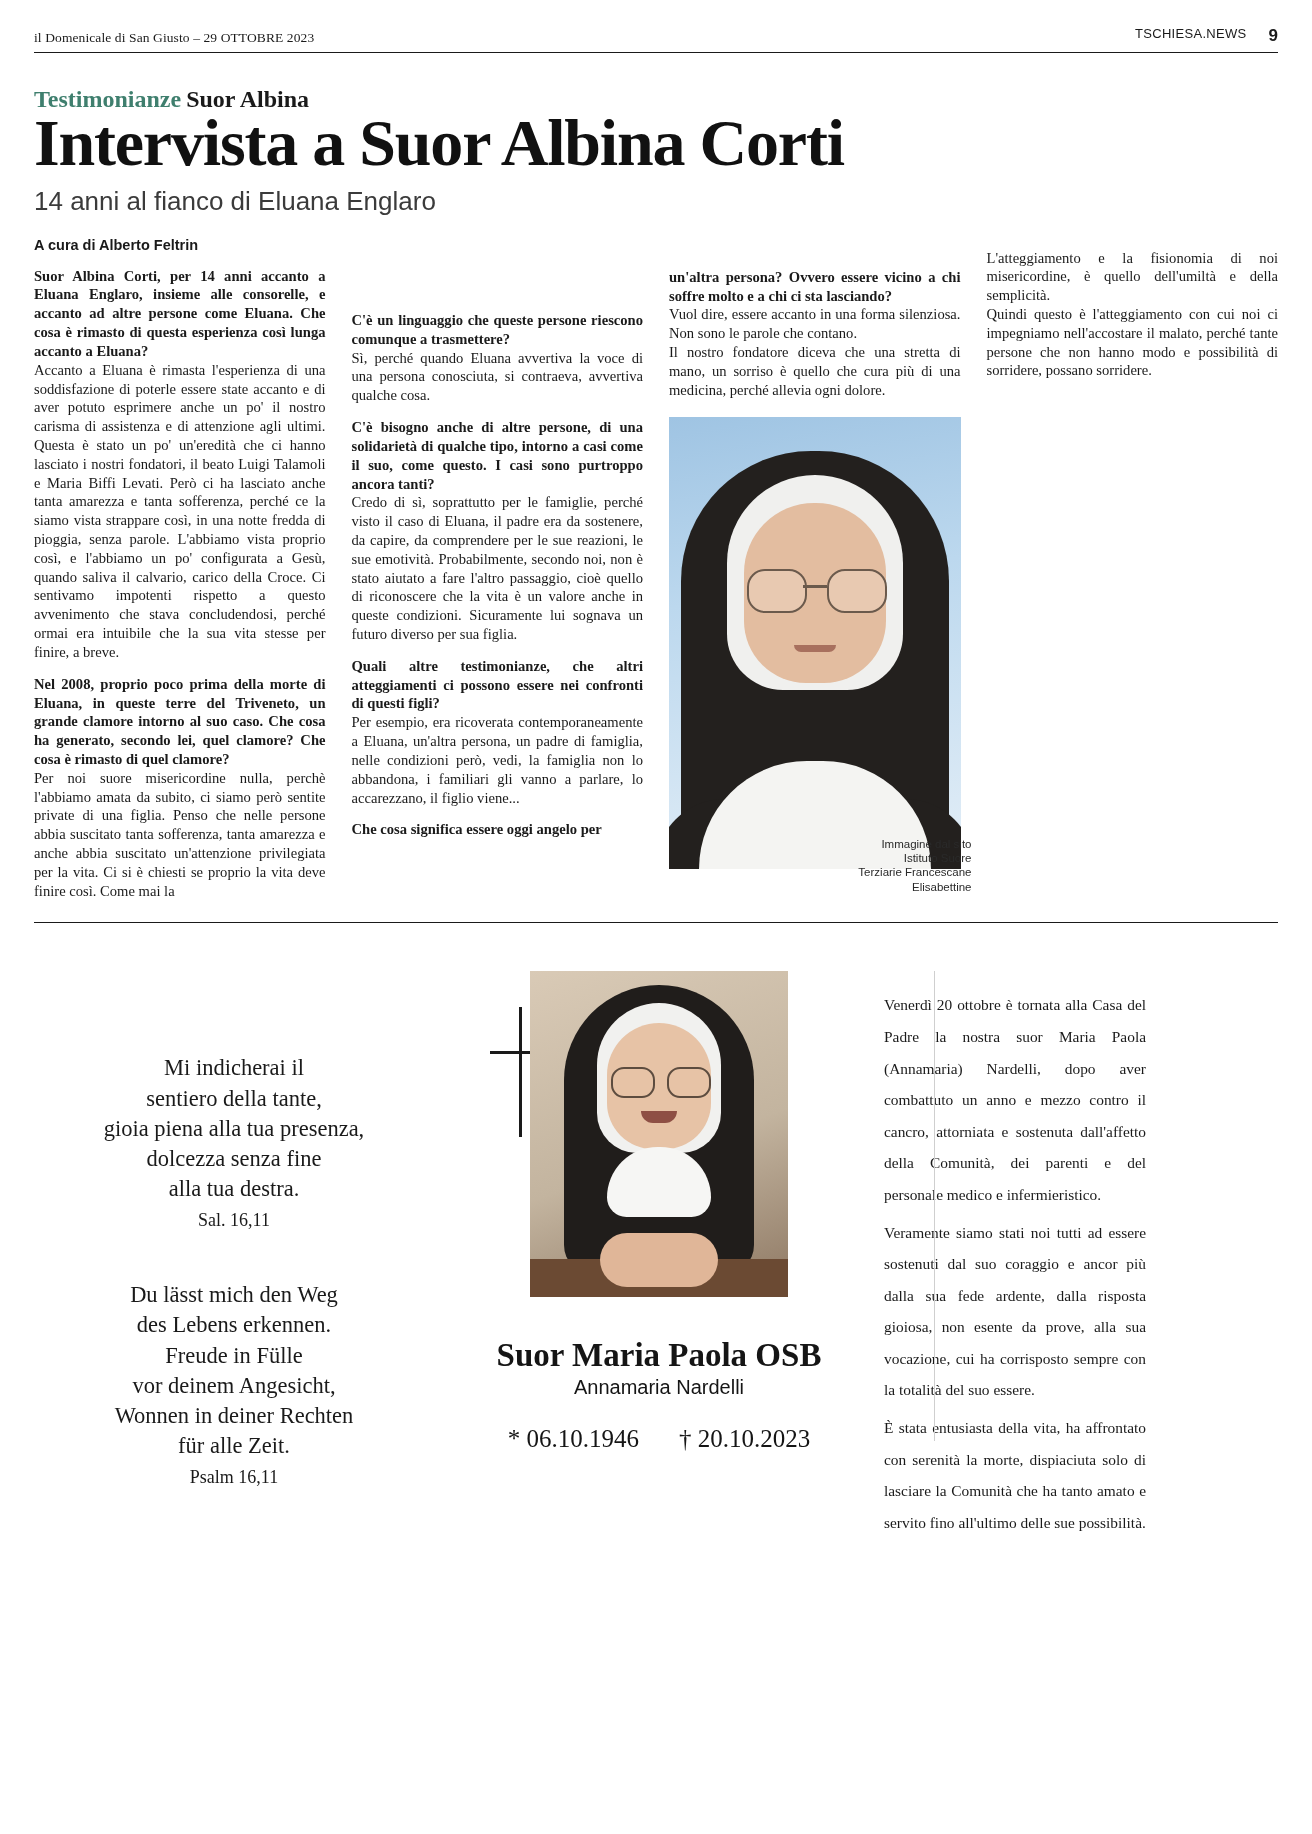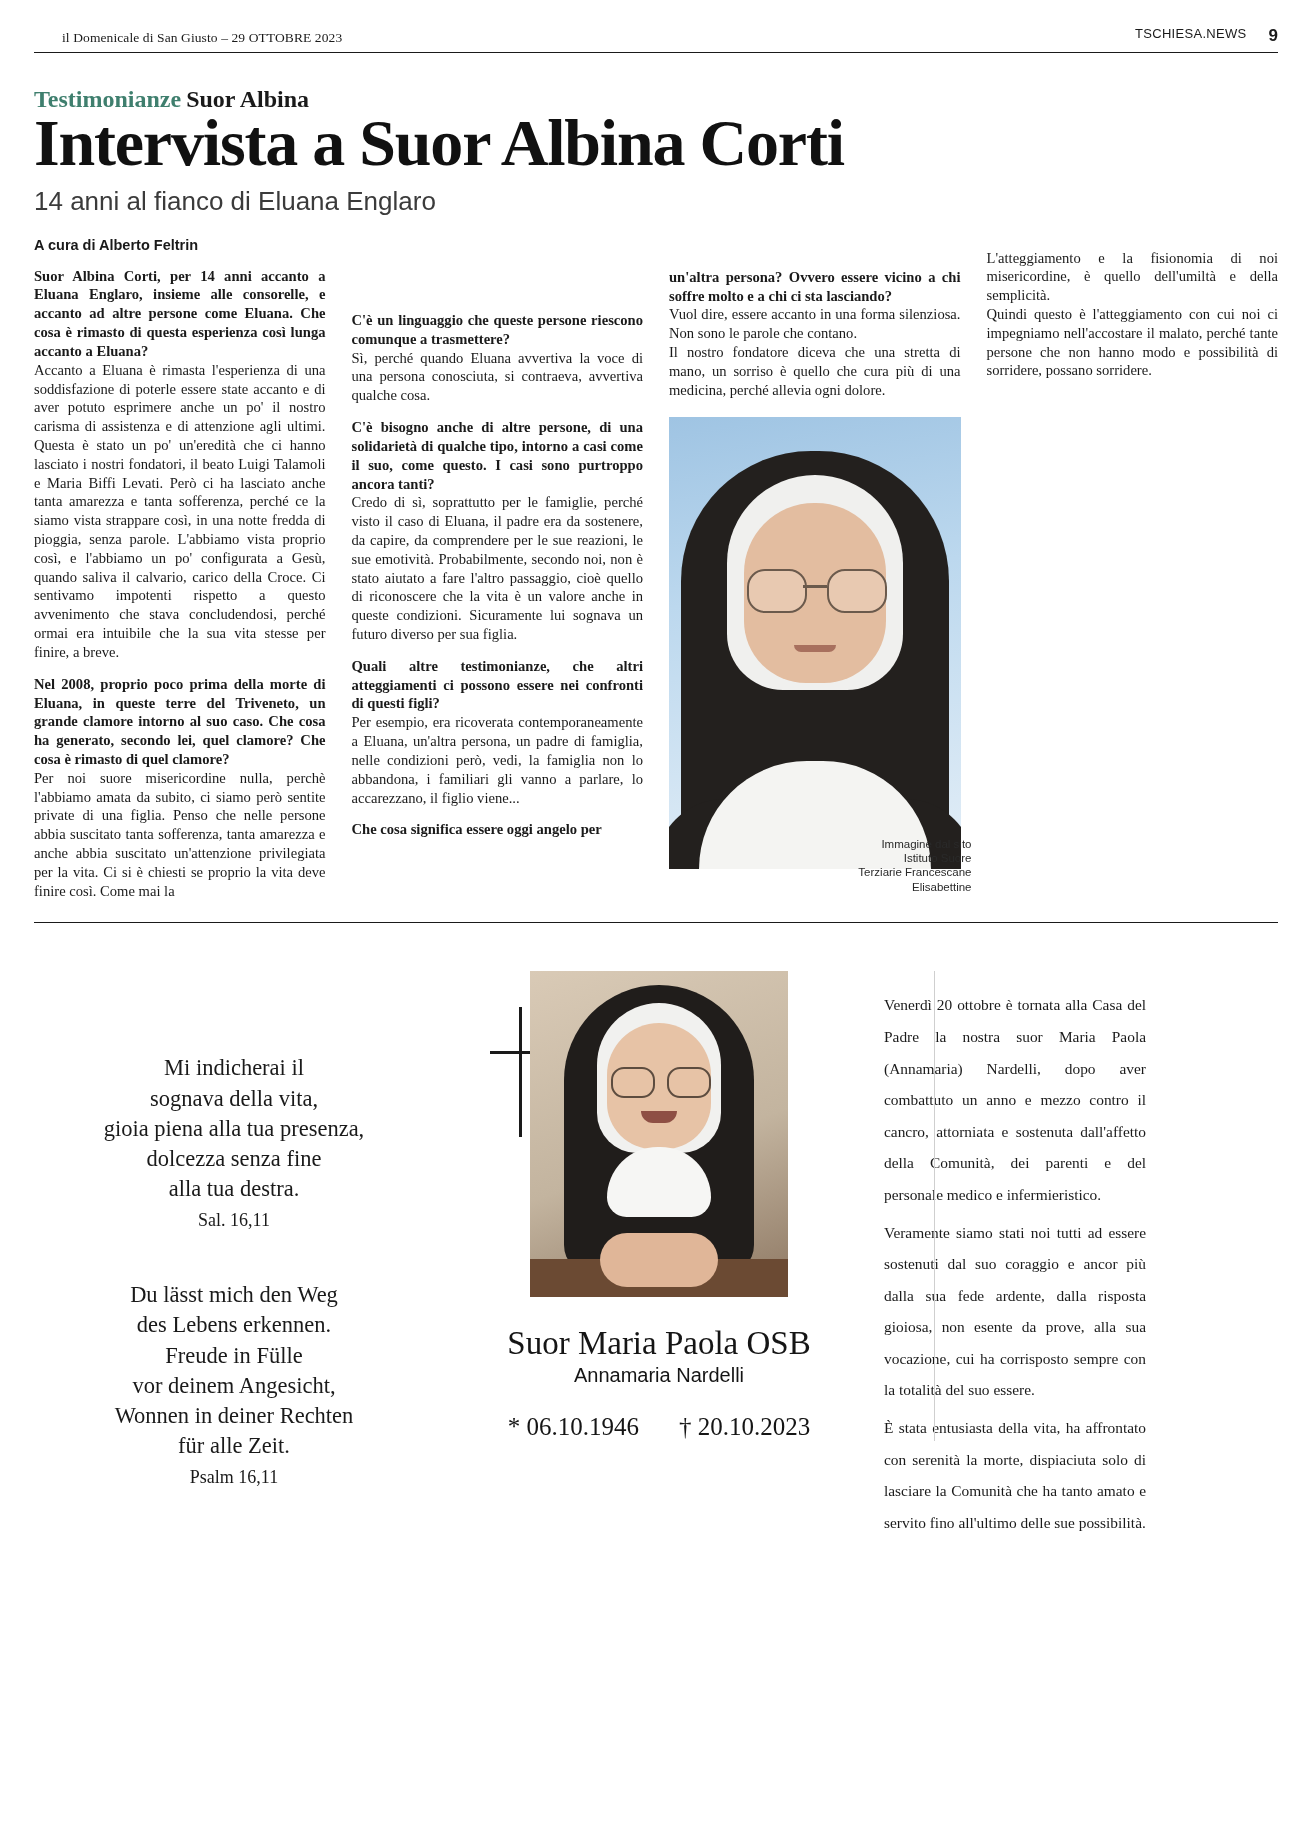--- a/index.html
+++ b/index.html
@@ -31,21 +31,20 @@
     justify-content: space-between;
     padding-top: 26px;
     padding-bottom: 6px;
     border-bottom: 1.4px solid #1a1a1a;
   }
   .masthead-left {
     font-family: "Liberation Serif", serif;
     font-size: 13.5px;
     letter-spacing: 0.1px;
     color: #1a1a1a;
-    margin-left: 28px;
   }
   .masthead-right {
     display: flex;
     align-items: flex-start;
     gap: 22px;
   }
   .masthead-brand {
     font-family: "Liberation Sans", sans-serif;
     font-size: 13px;
     letter-spacing: 0.3px;
@@ -379,25 +378,26 @@
   }
   .op-table {
     position: absolute;
     left: 0;
     bottom: 0;
     width: 100%;
     height: 38px;
     background: #6b4a33;
   }
   .obit-name {
-    margin-top: 28px;
+    margin-top: 40px;
     font-family: "Liberation Serif", serif;
     font-size: 33px;
     line-height: 1.12;
     color: #151515;
+    font-weight: bold;
   }
   .obit-name-2 {
     font-family: "Liberation Sans", sans-serif;
     font-size: 20px;
     color: #151515;
     margin-top: 2px;
   }
   .obit-dates {
     margin-top: 26px;
     font-family: "Liberation Serif", serif;
@@ -504,21 +504,21 @@
 
   </div>
 
   <div class="divider"></div>
 
   <div class="obit">
 
     <div class="obit-left">
       <div class="verse">
         <div>Mi indicherai il</div>
-        <div>sognava della vita,</div>
+        <div>sentiero della tante,</div>
         <div>gioia piena alla tua presenza,</div>
         <div>dolcezza senza fine</div>
         <div>alla tua destra.</div>
         <div class="verse-ref">Sal. 16,11</div>
       </div>
       <div class="verse verse-block-2">
         <div>Du lässt mich den Weg</div>
         <div>des Lebens erkennen.</div>
         <div>Freude in Fülle</div>
         <div>vor deinem Angesicht,</div>

